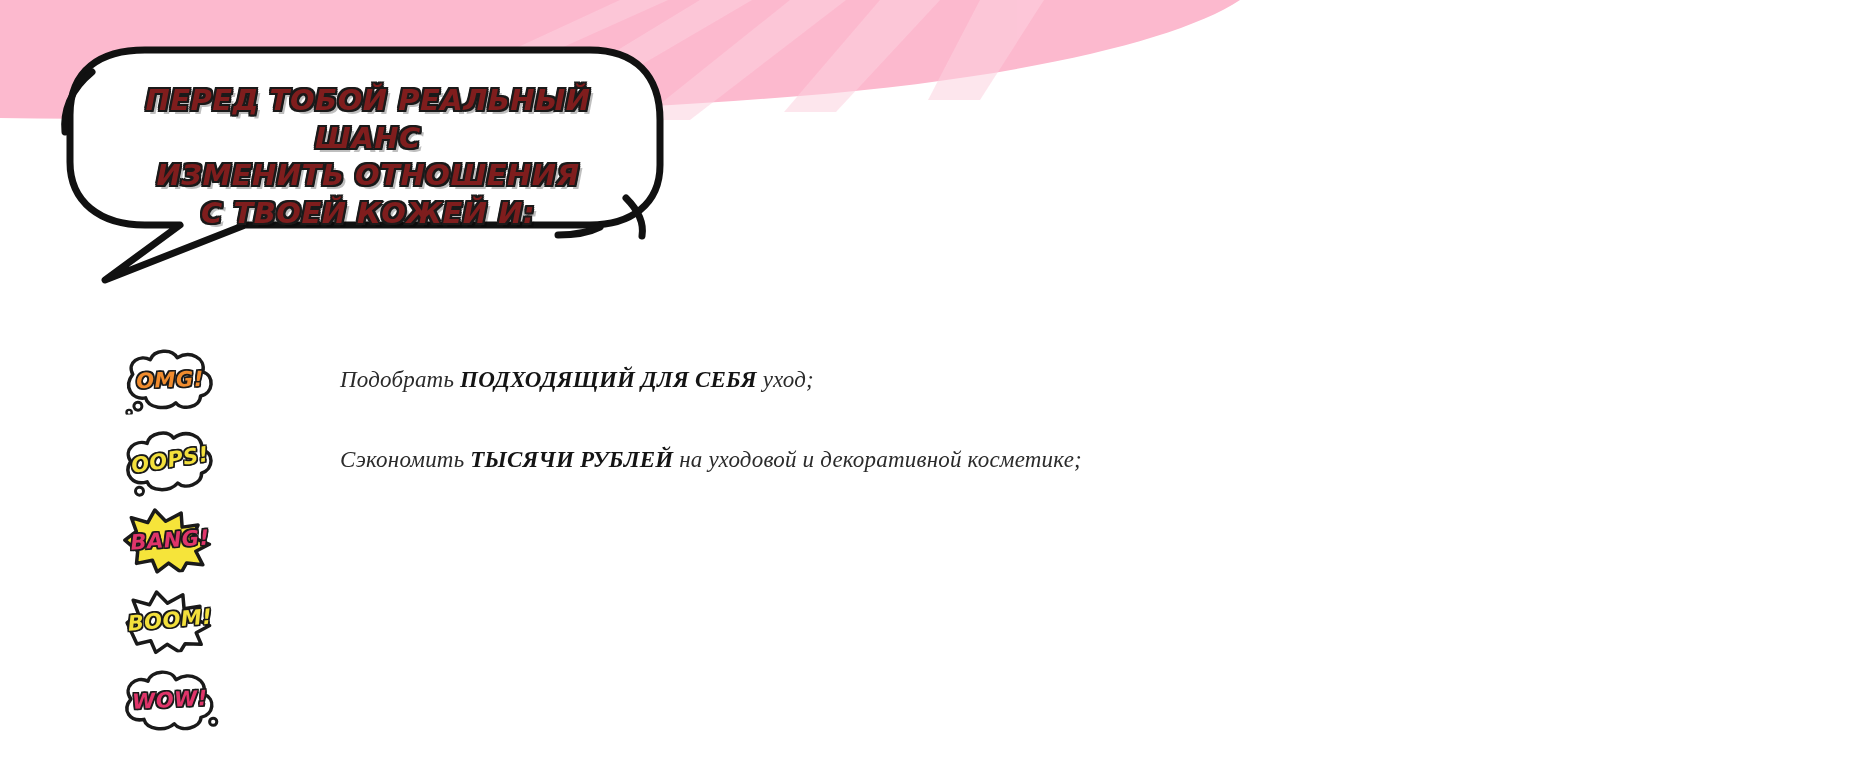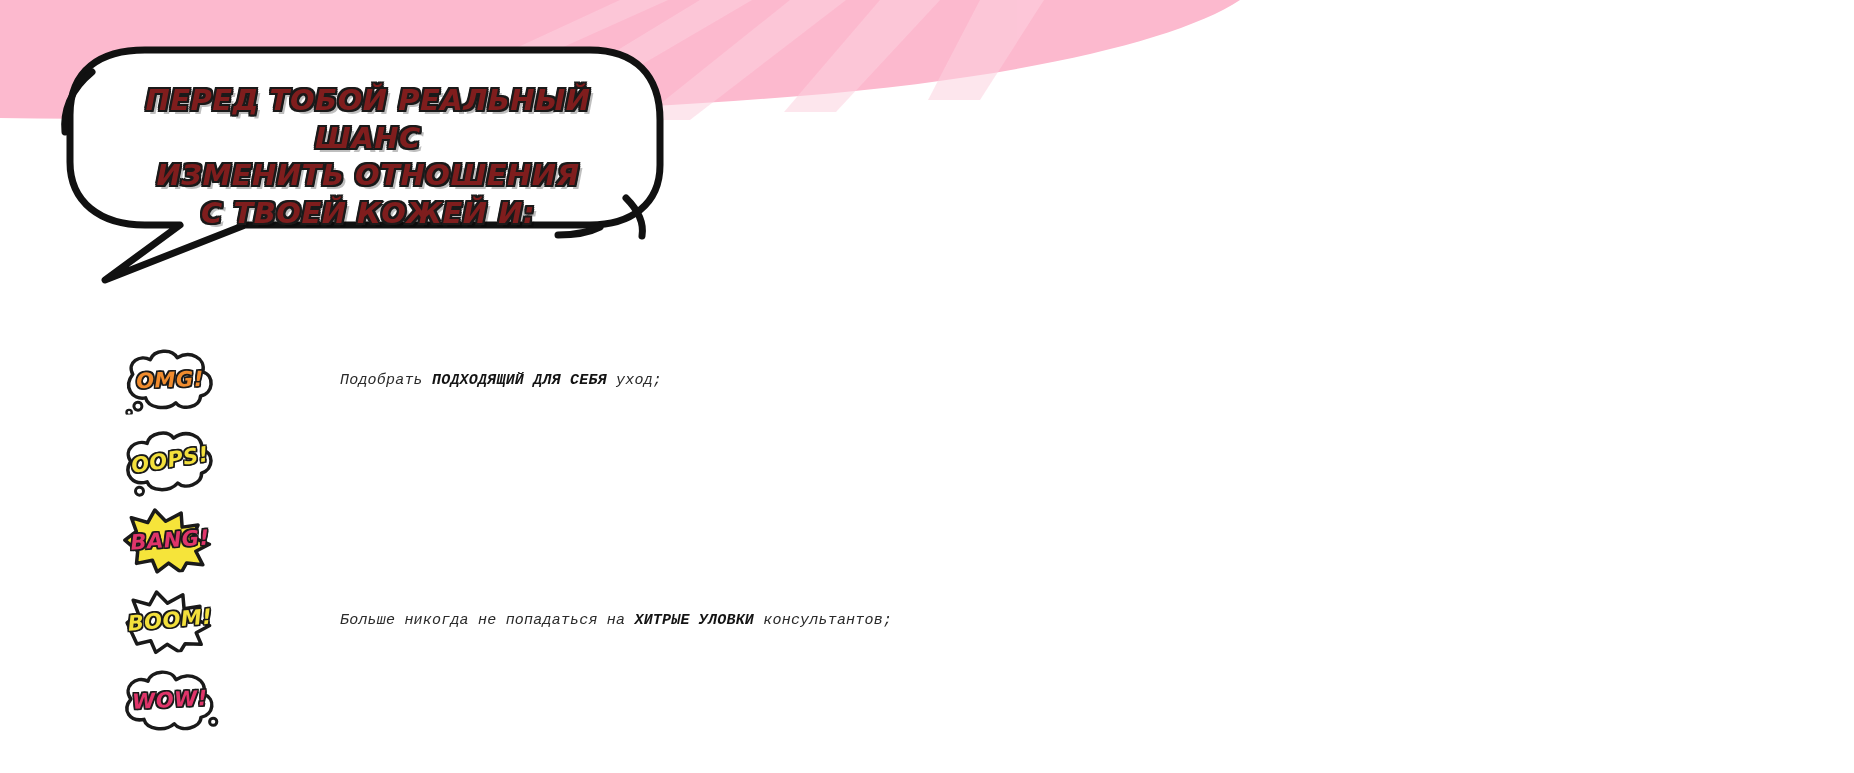--- a/index.html
+++ b/index.html
@@ -105,23 +105,23 @@
        1.5px -1.5px 0 #1a1a1a, -1.5px -1.5px 0 #1a1a1a;
     user-select: none;
   }
   .badge.b1 { transform: rotate(-2deg); }
   .badge.b2 { transform: rotate(-9deg); }
   .badge.b3 { transform: rotate(-4deg); }
   .badge.b4 { transform: rotate(-5deg); }
   .badge.b5 { transform: rotate(-3deg); }
 
   .text-cell {
-    font-family: Liberation Mono, monospace;
-    font-style: italic;
-    font-size: 15px;
+    font-family: Liberation Serif, serif;
+    font-style: italic;
+    font-size: 23px;
     color: #2b2b2b;
     letter-spacing: 0.2px;
     white-space: nowrap;
   }
   .text-cell b {
     font-weight: bold;
     font-style: italic;
     color: #141414;
   }
 </style>
@@ -180,20 +180,23 @@
       <div class="badge b2">
         <svg width="110" height="66" viewBox="0 0 110 66" xmlns="http://www.w3.org/2000/svg">
           <path d="M16,28 C10,16 24,7 35,13 C39,3 57,2 62,12 C75,5 92,13 88,28
                    C100,32 97,49 84,51 C83,62 65,65 59,57 C49,65 31,61 29,51
                    C15,53 6,40 16,28 Z" fill="#ffffff" stroke="#1a1a1a" stroke-width="3.5" stroke-linejoin="round"></path>
           <circle cx="20" cy="59" r="4" fill="#ffffff" stroke="#1a1a1a" stroke-width="3"></circle>
         </svg>
         <span style="color:#f3e03c;">OOPS!</span>
       </div>
     </div>
+    <div class="text-cell">
+      <span>Сэкономить </span><b>ТЫСЯЧИ РУБЛЕЙ</b><span> на уходовой и декоративной косметике;</span>
+    </div>
   </div>
 
   <div class="list-row">
     <div class="badge-cell">
       <div class="badge b3">
         <svg width="110" height="66" viewBox="0 0 110 66" xmlns="http://www.w3.org/2000/svg">
           <path d="M10,30 L22,22 L18,8 L34,14 L42,2 L52,14 L68,7 L68,21 L84,20
                    L78,32 L94,40 L80,46 L86,60 L70,57 L64,66 L52,56 L40,64
                    L36,52 L20,54 L22,42 Z" fill="#f6e43a" stroke="#1a1a1a" stroke-width="3.5" stroke-linejoin="round"></path>
         </svg>
@@ -205,23 +208,20 @@
   <div class="list-row">
     <div class="badge-cell">
       <div class="badge b4">
         <svg width="110" height="66" viewBox="0 0 110 66" xmlns="http://www.w3.org/2000/svg">
           <path d="M12,32 L24,24 L20,10 L36,16 L44,4 L54,16 L70,9 L70,23 L86,22
                    L80,34 L94,42 L80,48 L84,60 L68,58 L62,66 L50,57 L38,64
                    L34,52 L20,54 Z" fill="#ffffff" stroke="#1a1a1a" stroke-width="3.5" stroke-linejoin="round"></path>
         </svg>
         <span style="color:#f3e03c;">BOOM!</span>
       </div>
-    </div>
-    <div class="text-cell">
-      <span>Больше никогда не попадаться на </span><b>ХИТРЫЕ УЛОВКИ</b><span> консультантов;</span>
     </div>
   </div>
 
   <div class="list-row">
     <div class="badge-cell">
       <div class="badge b5">
         <svg width="110" height="66" viewBox="0 0 110 66" xmlns="http://www.w3.org/2000/svg">
           <path d="M16,30 C8,18 22,6 34,13 C38,2 58,2 62,13 C76,5 94,14 89,29
                    C101,34 98,50 85,52 C84,63 64,66 58,57 C48,65 30,61 28,51
                    C14,53 6,41 16,30 Z" fill="#ffffff" stroke="#1a1a1a" stroke-width="3.5" stroke-linejoin="round"></path>

